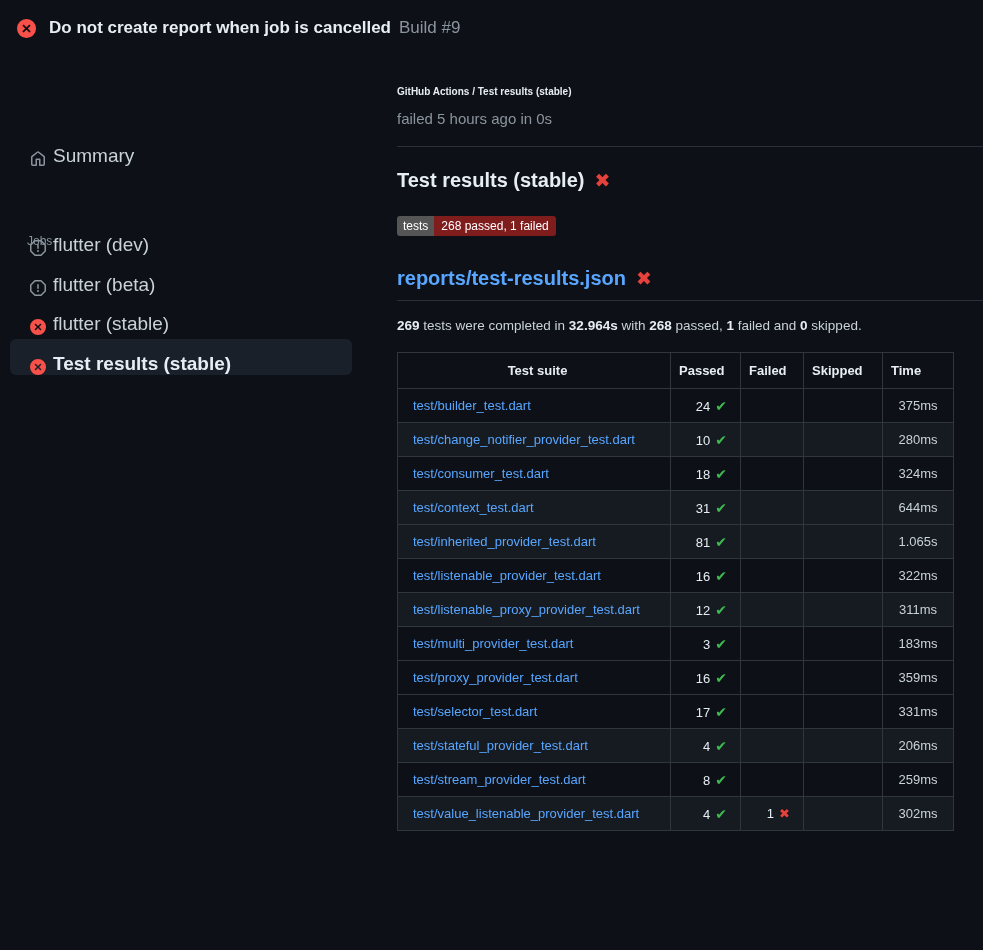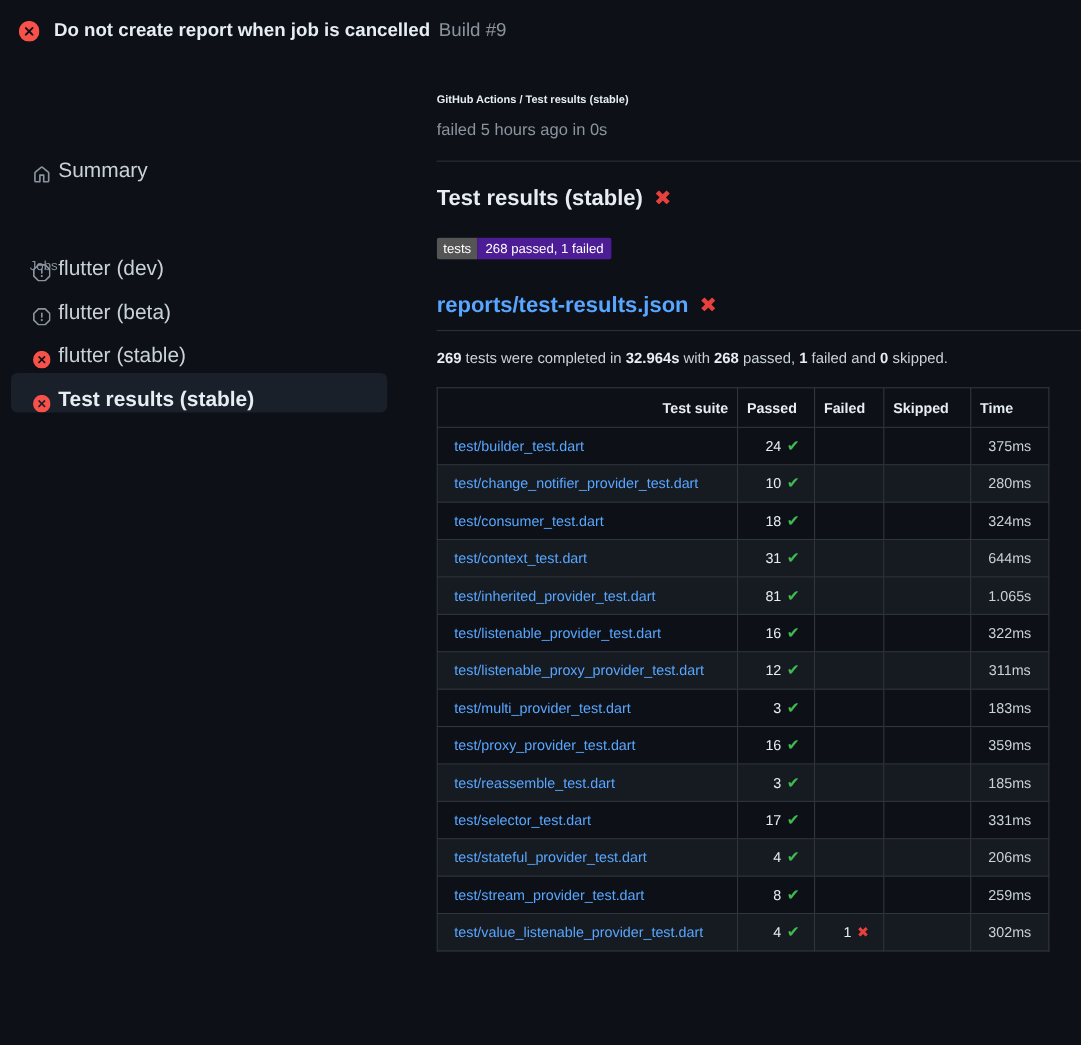--- a/index.html
+++ b/index.html
@@ -49,39 +49,39 @@
     position:absolute; left:0; top:169px; font-size:20px; font-weight:700; color:#e6edf3;
     display:flex; align-items:center;
   }
   .x-emoji{ color:#e5423d; font-weight:700; margin-left:10px; font-size:19px;
             text-shadow:0 0 1px #30110f; }
   .badge{
     position:absolute; left:0; top:216px; display:inline-flex; border-radius:3px;
     overflow:hidden; font-size:12px; color:#fff; line-height:20px; cursor:pointer;
   }
   .badge-label{ background:#555555; padding:0 6px; }
-  .badge-value{ background:#4c1d95; padding:0 7px; }
+  .badge-value{ background:#7f1d1d; padding:0 7px; }
   .report-title{
     position:absolute; left:0; top:267px; font-size:20px; font-weight:700;
     display:flex; align-items:center;
   }
   .report-title a{ color:#58a6ff; }
   .summary-line{ position:absolute; left:0; top:318px; font-size:13.5px; color:#c9d1d9; }
   .summary-line b{ color:#e6edf3; font-weight:700; }
 
   
   table.results{
     position:absolute; left:0; top:352px; width:556px;
     border-collapse:collapse; table-layout:fixed; font-size:13px;
   }
   .results th, .results td{ border:1px solid #30363d; }
   .results th{
     height:36px; color:#e6edf3; font-weight:700; text-align:left; padding:0 8px;
   }
-  .results th.col-suite{ text-align:right; padding-left:15px; }
+  .results th.col-suite{ text-align:center; padding-left:15px; }
   .results td{ height:34px; padding:0 8px; }
   .results td.col-suite{ padding-left:15px; }
   .results td.col-suite a{ color:#58a6ff; }
   .results td.col-count{ text-align:right; padding-right:13px; color:#e6edf3; white-space:nowrap; }
   .results td.col-time{ text-align:center; color:#c9d1d9; }
   .results tbody tr.alt{ background:#161b22; }
   .check-glyph{ color:#3fb950; font-weight:700; margin-left:5px; font-size:14px; }
   .cross-glyph{ color:#e5423d; font-weight:700; margin-left:5px; font-size:13px;
                 text-shadow:0 0 1px #30110f; }
   col.c-suite{ width:273px; } col.c-passed{ width:70px; } col.c-failed{ width:63px; }
@@ -262,27 +262,20 @@
           <td class="col-count"></td>
           <td class="col-time">183ms</td>
         </tr>
         <tr>
           <td class="col-suite"><a href="#">test/proxy_provider_test.dart</a></td>
           <td class="col-count"><span>16</span><span class="check-glyph">✔</span></td>
           <td class="col-count"></td>
           <td class="col-count"></td>
           <td class="col-time">359ms</td>
         </tr>
-        <tr class="alt">
-          <td class="col-suite"><a href="#">test/reassemble_test.dart</a></td>
-          <td class="col-count"><span>3</span><span class="check-glyph">✔</span></td>
-          <td class="col-count"></td>
-          <td class="col-count"></td>
-          <td class="col-time">185ms</td>
-        </tr>
         <tr>
           <td class="col-suite"><a href="#">test/selector_test.dart</a></td>
           <td class="col-count"><span>17</span><span class="check-glyph">✔</span></td>
           <td class="col-count"></td>
           <td class="col-count"></td>
           <td class="col-time">331ms</td>
         </tr>
         <tr class="alt">
           <td class="col-suite"><a href="#">test/stateful_provider_test.dart</a></td>
           <td class="col-count"><span>4</span><span class="check-glyph">✔</span></td>

